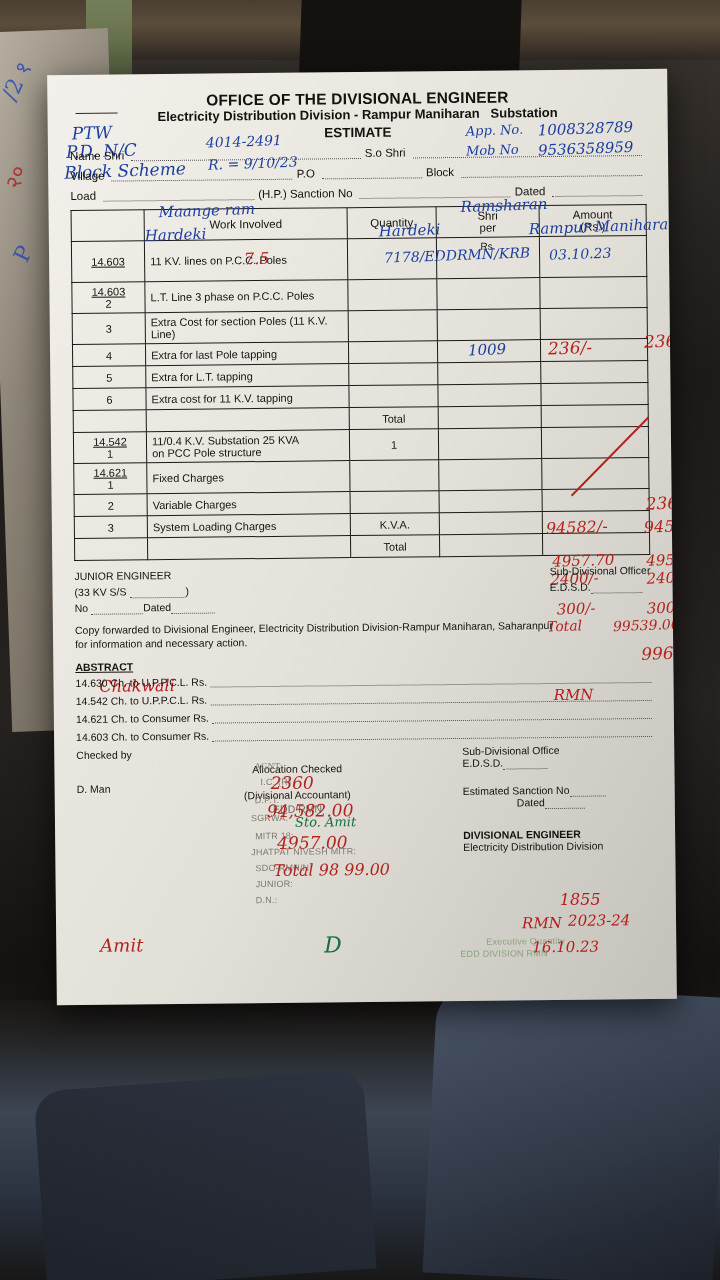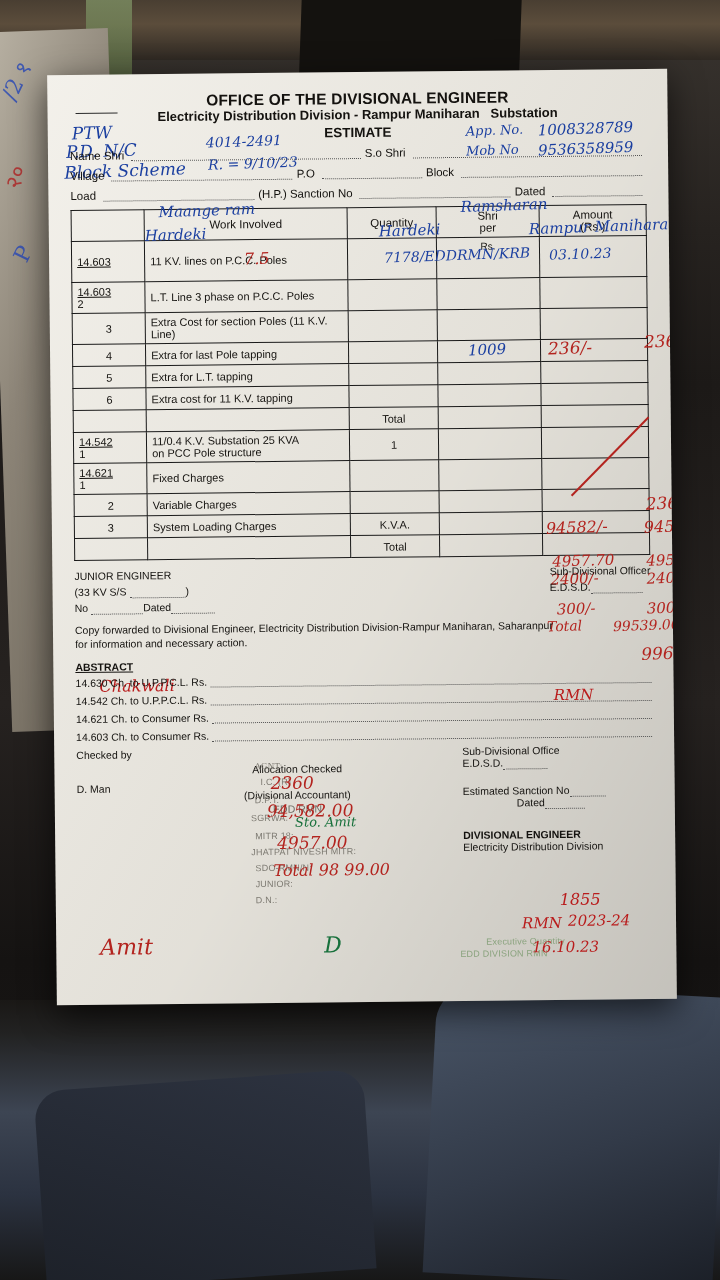--- a/index.html
+++ b/index.html
@@ -98,21 +98,21 @@
 
   table.est{border-collapse:collapse;width:100%;margin-top:8px;font-size:11px;}
   table.est td,table.est th{border:1px solid #1a1a1a;padding:3px 5px;vertical-align:middle;}
   .c-sn{width:62px;}
   .c-qty{width:78px;text-align:center;}
   .c-rate{width:92px;text-align:center;}
   .c-amt{width:96px;text-align:center;}
   th{font-weight:normal;text-align:center;font-size:11.5px;}
   .hrow td{height:34px;}
   .rowh{height:22px;}
-  .sn{font-size:11px;}
+  .sn{font-size:11px;text-align:center;}
   .und{text-decoration:underline;}
   .ctr{text-align:center;}
   .totlbl{text-align:center;}
 
   .footer{font-size:10.5px;margin-top:8px;position:relative;}
   .foot-grid{display:flex;justify-content:space-between;}
   .je{line-height:1.5;}
   .sdo{text-align:left;line-height:1.5;}
   .fwd{margin-top:6px;line-height:1.35;}
 
@@ -446,21 +446,21 @@
     <div class="ghost" style="left:200px;top:806px;">JUNIOR:</div>
     <div class="ghost" style="left:200px;top:822px;">D.N.:</div>
     <div class="ghost" style="left:430px;top:866px;color:#8aa37e;">Executive Quantity</div>
     <div class="ghost" style="left:404px;top:878px;color:#8aa37e;">EDD DIVISION RMN</div>
 
     <div class="sig red" style="left:216px;top:700px;font-size:17px;">2360</div>
     <div class="sig red" style="left:212px;top:728px;font-size:17px;text-align:right;">94,582.00</div>
     <div class="sig grn" style="left:240px;top:742px;font-size:13px;">Sto. Amit</div>
     <div class="sig red" style="left:222px;top:760px;font-size:17px;">4957.00</div>
     <div class="sig red" style="left:218px;top:788px;font-size:16px;">Total  98 99.00</div>
-    <div class="sig red" style="left:44px;top:860px;font-size:22px;font-style:italic;">Amit</div>
+    <div class="sig red" style="left:44px;top:860px;font-size:18px;font-style:italic;">Amit</div>
     <div class="sig grn" style="left:268px;top:860px;font-size:22px;">D</div>
     <div class="sig" style="left:504px;top:820px;font-size:16px;">1855</div>
     <div class="sig" style="left:512px;top:842px;font-size:15px;">2023-24</div>
     <div class="sig" style="left:466px;top:844px;font-size:15px;">RMN</div>
     <div class="sig" style="left:476px;top:868px;font-size:15px;">16.10.23</div>
 
   </div>
 </div>
 
 </body></html>

